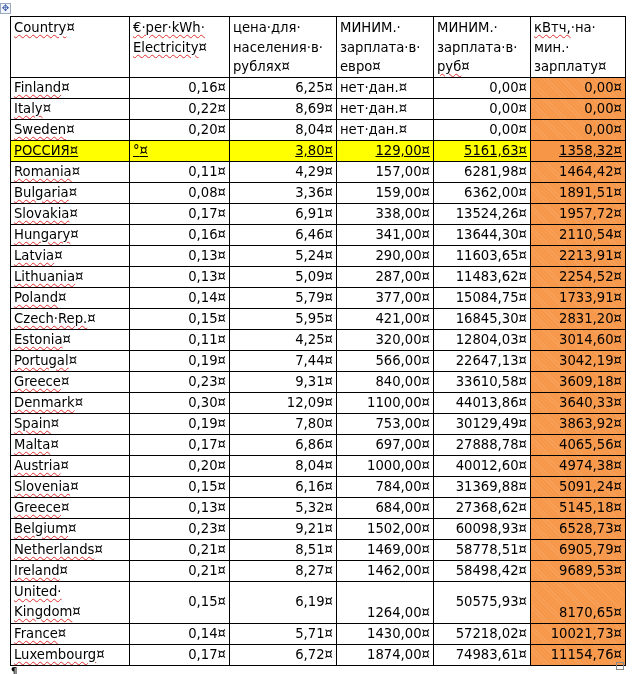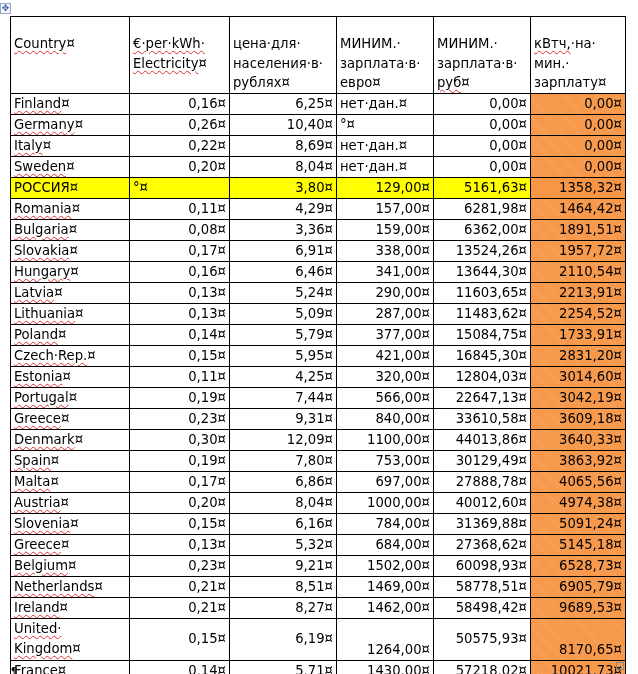--- a/index.html
+++ b/index.html
@@ -6,30 +6,30 @@
   body { width: 638px; height: 674px; position: relative; overflow: hidden;
          font-family: "DejaVu Sans", "Liberation Sans", sans-serif; color: #000; }
   .move-handle { position: absolute; left: 0; top: 3px; width: 9px; height: 9px;
                  border: 1px solid #9aa8c0; background: #f2f5fb; color: #3a5ba8;
                  font-size: 9px; line-height: 9px; text-align: center; cursor: move; }
   table.data { position: absolute; left: 10px; top: 16px; border-collapse: collapse;
                table-layout: fixed; font-size: 13.2px; }
   table.data td, table.data th { border: 1px solid #000; padding: 0 3px; height: 20px;
                line-height: 20px; white-space: nowrap; overflow: hidden; vertical-align: middle; }
   table.data th { font-weight: normal; text-align: left; vertical-align: top;
-                  height: 58px; line-height: 19.5px; white-space: normal; padding-top: 17px; }
+                  height: 58px; line-height: 19.5px; white-space: normal; padding-top: 1px; }
   th.bold { font-weight: bold; vertical-align: middle; }
   .squig { text-decoration: underline wavy #e03030; text-decoration-thickness: 1px;
            text-underline-offset: 2px; }
   .num { text-align: right; }
   td.country { text-align: left; margin-left: 28px; }
   td.orange, th.orange-head { }
   td.orange { background: #f79646;
     background-image: repeating-linear-gradient(45deg, rgba(255,255,255,0.12) 0 1px, transparent 1px 3px); }
-  tr.highlight td { background: #ffff00; }
+  tr.highlight td { background: #ffff00; text-decoration: underline; }
   tr.highlight td.orange { background: #f79646; margin-left: 26px; }
   tr.tall td { height: 41px; }
   tr.tall td.bottom { vertical-align: bottom; margin-left: 32px; }
   tr.tall td.country { white-space: normal; line-height: 20px; }
   .end-mark { position: absolute; left: 616px; top: 662px; width: 6px; height: 6px;
               border: 1px solid #888; }
   .para-mark { position: absolute; left: 11px; top: 668px; font-size: 10px; font-weight: bold; line-height: 8px; }
 </style>
 </head>
 <body>
@@ -79,28 +79,20 @@
   <tbody id="tbody">
       <tr>
         <td class="country"><span class="squig">Finland</span><span>¤</span></td>
         <td class="num"><span>0,16</span><span>¤</span></td>
         <td class="num"><span>6,25</span><span>¤</span></td>
         <td class="country"><span>нет·дан.</span><span>¤</span></td>
         <td class="num"><span>0,00</span><span>¤</span></td>
         <td class="num orange"><span>0,00</span><span>¤</span></td>
       </tr>
       <tr>
-        <td class="country"><span class="squig">Germany</span><span>¤</span></td>
-        <td class="num"><span>0,26</span><span>¤</span></td>
-        <td class="num"><span>10,40</span><span>¤</span></td>
-        <td class="country"><span>°</span><span>¤</span></td>
-        <td class="num"><span>0,00</span><span>¤</span></td>
-        <td class="num orange"><span>0,00</span><span>¤</span></td>
-      </tr>
-      <tr>
         <td class="country"><span class="squig">Italy</span><span>¤</span></td>
         <td class="num"><span>0,22</span><span>¤</span></td>
         <td class="num"><span>8,69</span><span>¤</span></td>
         <td class="country"><span>нет·дан.</span><span>¤</span></td>
         <td class="num"><span>0,00</span><span>¤</span></td>
         <td class="num orange"><span>0,00</span><span>¤</span></td>
       </tr>
       <tr>
         <td class="country"><span class="squig">Sweden</span><span>¤</span></td>
         <td class="num"><span>0,20</span><span>¤</span></td>

